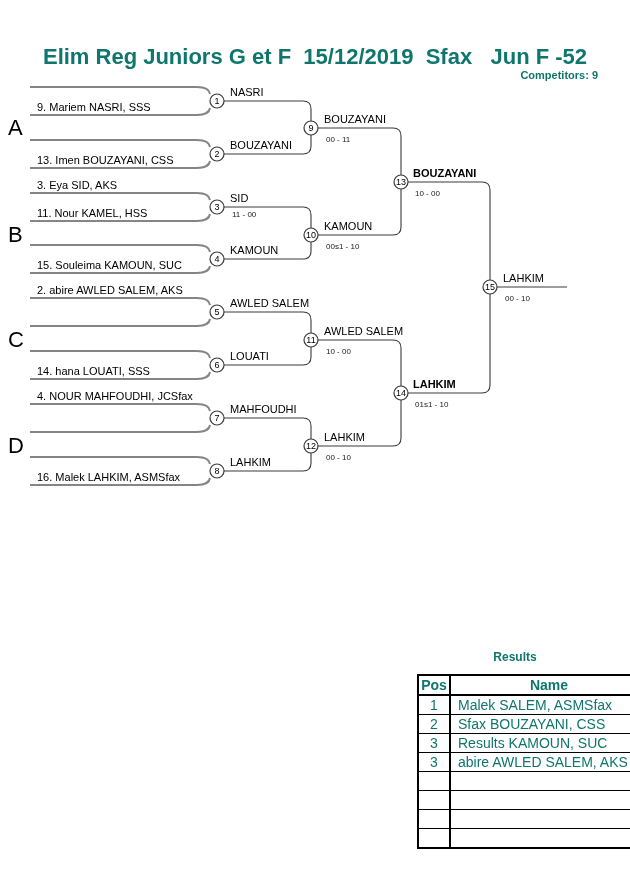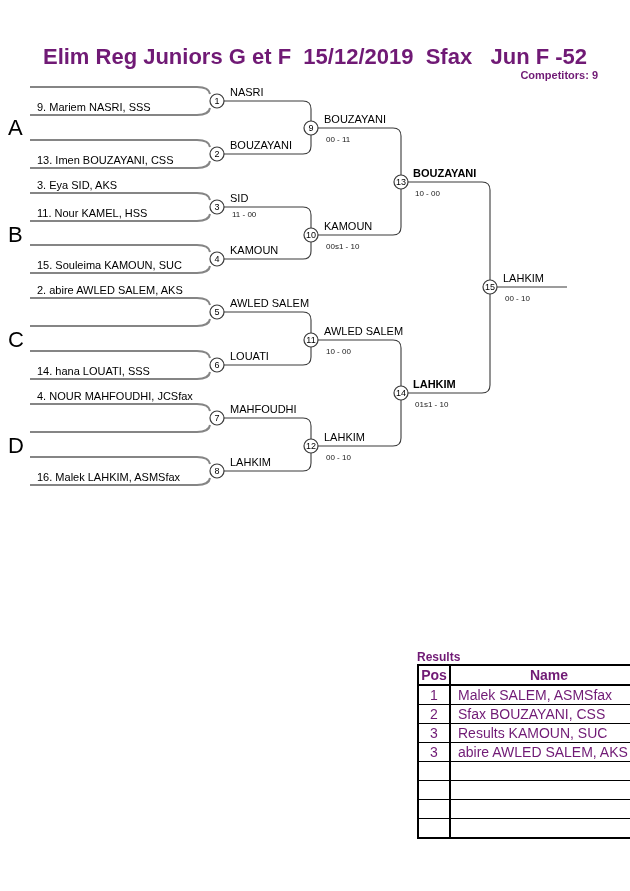--- a/index.html
+++ b/index.html
@@ -1,33 +1,33 @@
 <!DOCTYPE html>
 <html><head>
 <meta charset="utf-8">
 <style>
   html,body{margin:0;padding:0;background:#fff;}
   .page{position:relative;width:630px;height:891px;background:#fff;overflow:hidden;
-        font-family:"Liberation Sans","DejaVu Sans",sans-serif;color:#701a75;}
+        font-family:"Liberation Sans","DejaVu Sans",sans-serif;color:#0f766e;}
   .title{position:absolute;top:44px;left:0;right:0;text-align:center;
          font-size:22px;font-weight:bold;white-space:pre;}
   .competitors{position:absolute;top:69px;right:32px;font-size:11px;font-weight:bold;}
   svg.bracket{position:absolute;top:0;left:0;}
   svg .feeder{fill:none;stroke:#858585;stroke-width:2;}
   svg .conn{fill:none;stroke:#3a3a3a;stroke-width:1.1;}
   svg .mcircle{fill:#ffffff;stroke:#3a3a3a;stroke-width:1.2;}
   svg text{fill:#000;}
   svg .mnum{font-size:9px;text-anchor:middle;}
   svg .pname{font-size:11px;}
   svg .wname{font-size:11px;}
   svg .wbold{font-weight:bold;}
   svg .score{font-size:8px;fill:#1a1a1a;}
   svg .sec{font-size:22px;}
   .results{position:absolute;left:417px;top:650px;width:196px;}
-  .results-title{text-align:left;font-weight:bold;font-size:12px;margin-bottom:0;}
+  .results-title{text-align:center;font-weight:bold;font-size:12px;margin-bottom:10px;}
   table.res{border-collapse:collapse;table-layout:fixed;width:232px;
             border:2px solid #000;font-size:14px;}
   table.res th,table.res td{border:1px solid #000;height:18px;padding:0;overflow:hidden;}
   table.res th{font-weight:bold;border-bottom:2px solid #000;}
   table.res .pos{width:30px;text-align:center;border-right:2px solid #000;}
   table.res .name{text-align:left;padding-left:7px;}
   table.res th.name{text-align:center;padding-left:0;margin-left:24px;}
 </style>
 </head>
 <body>

